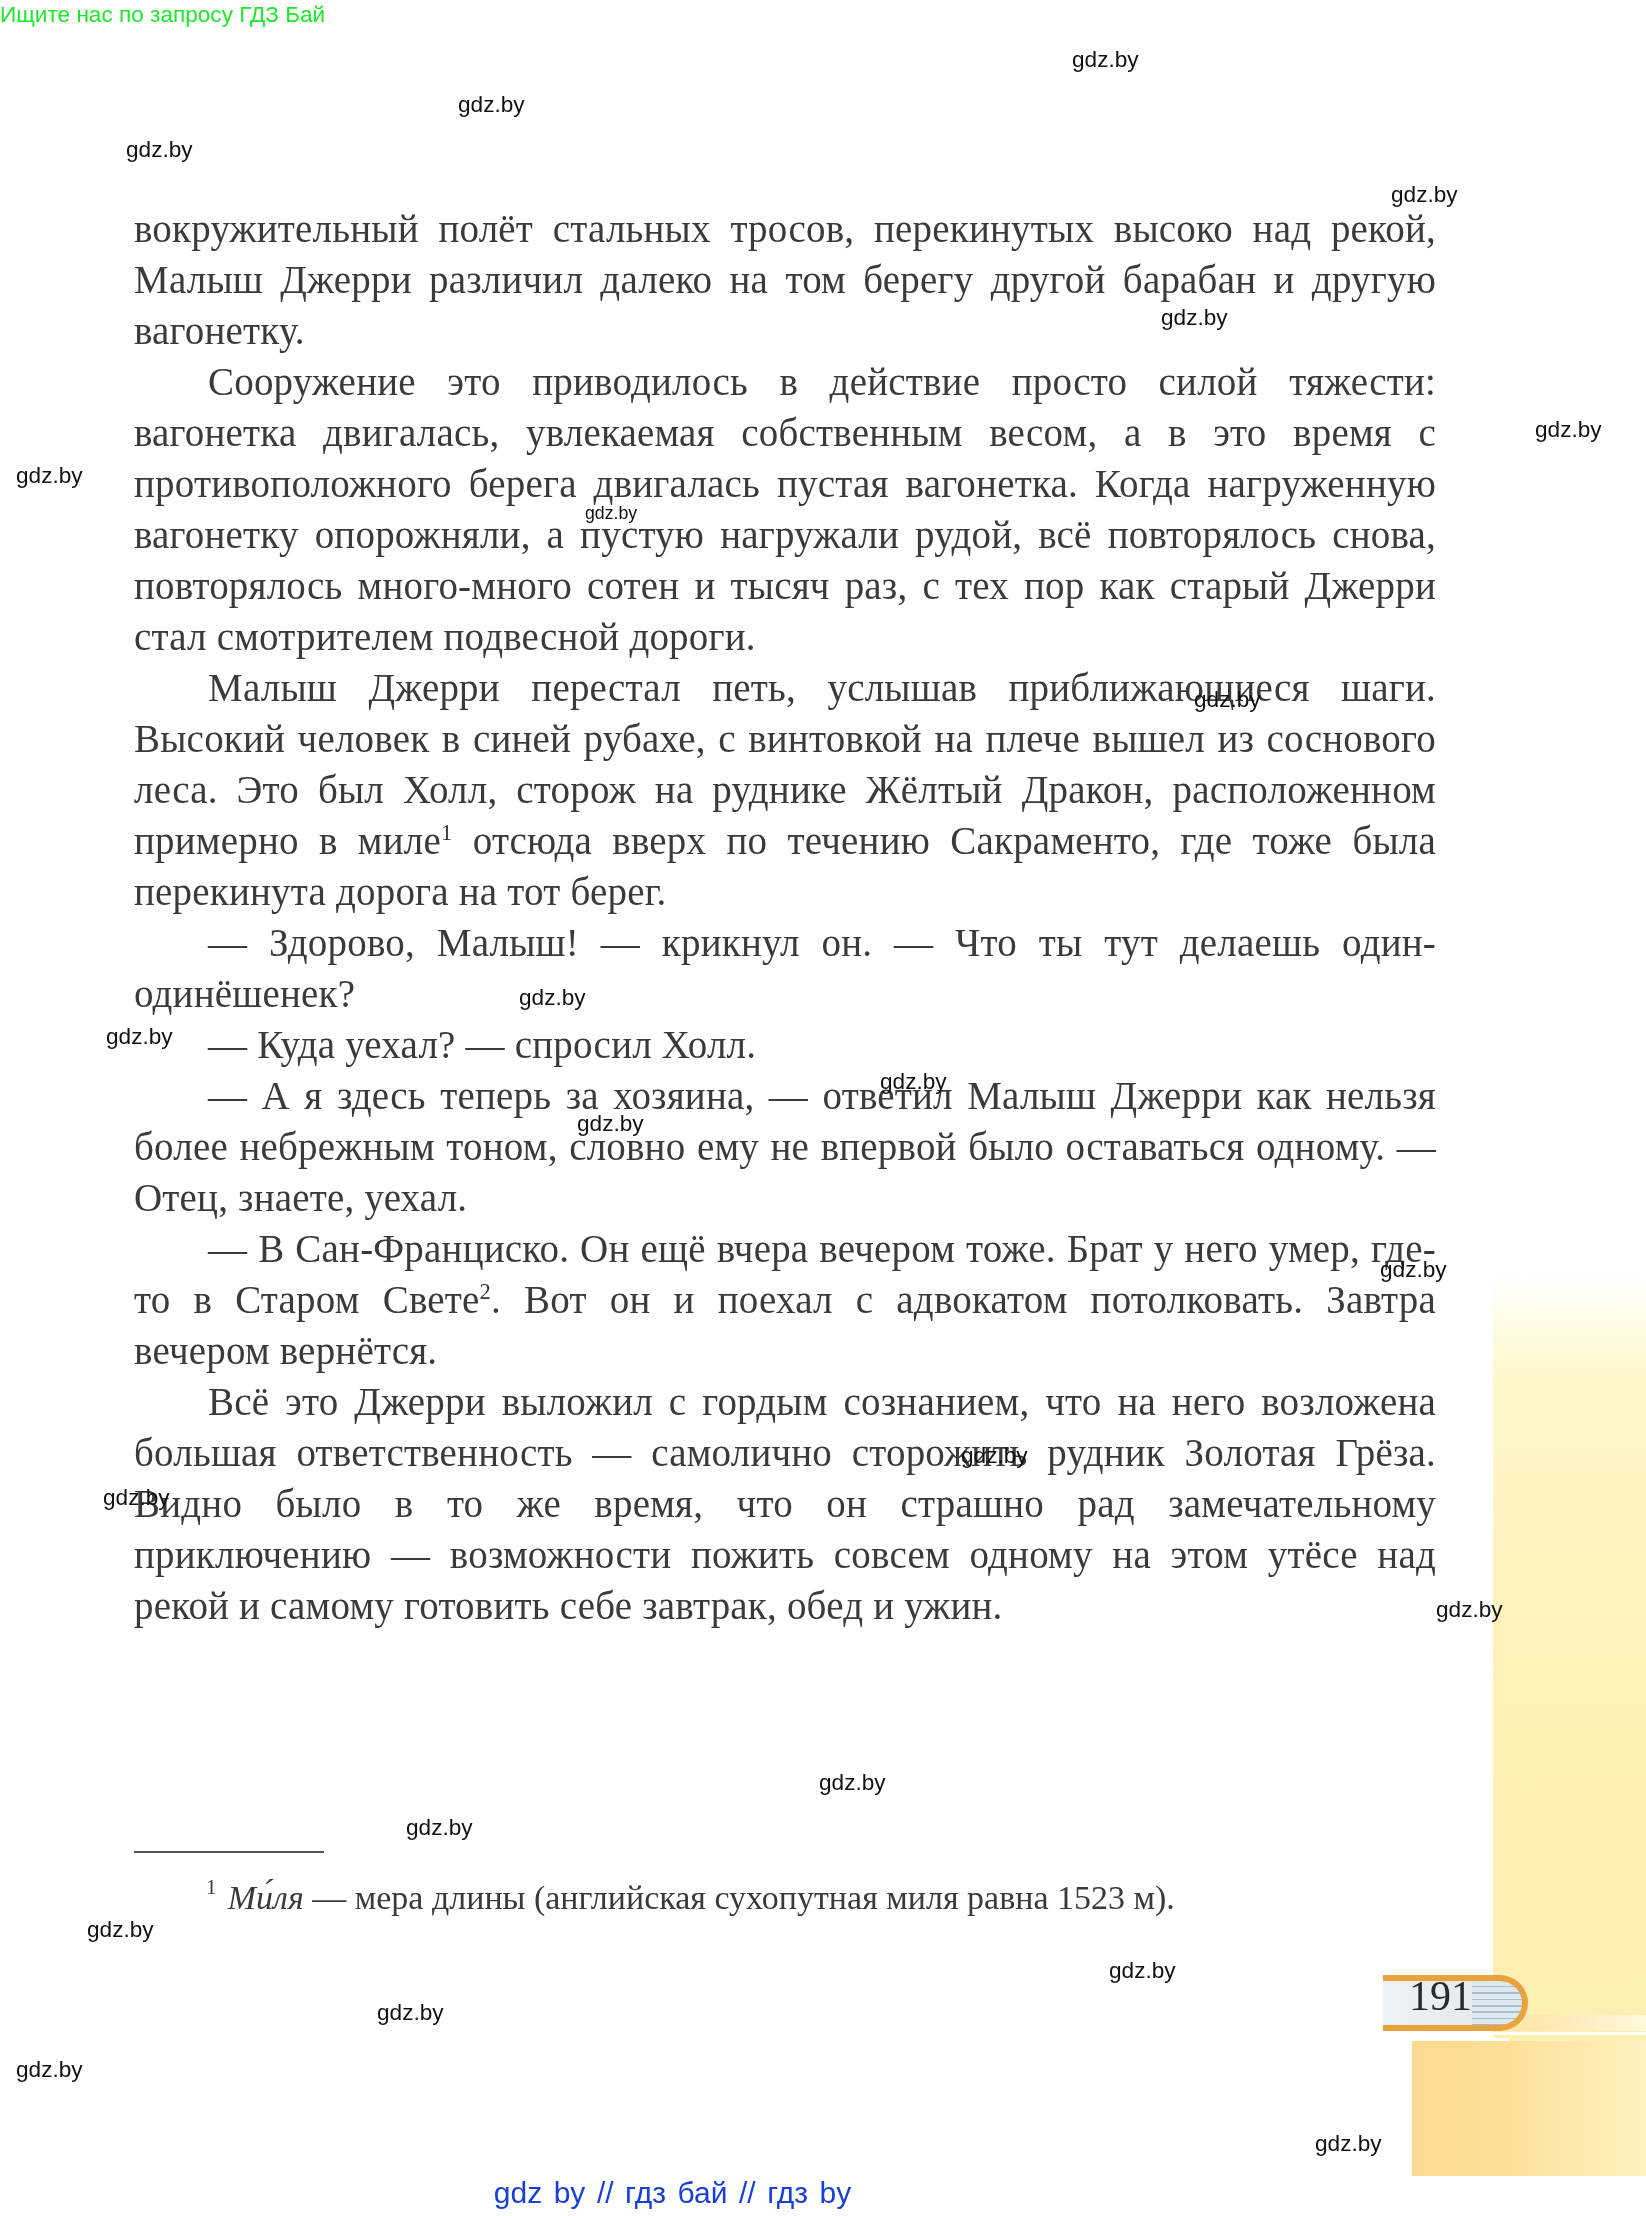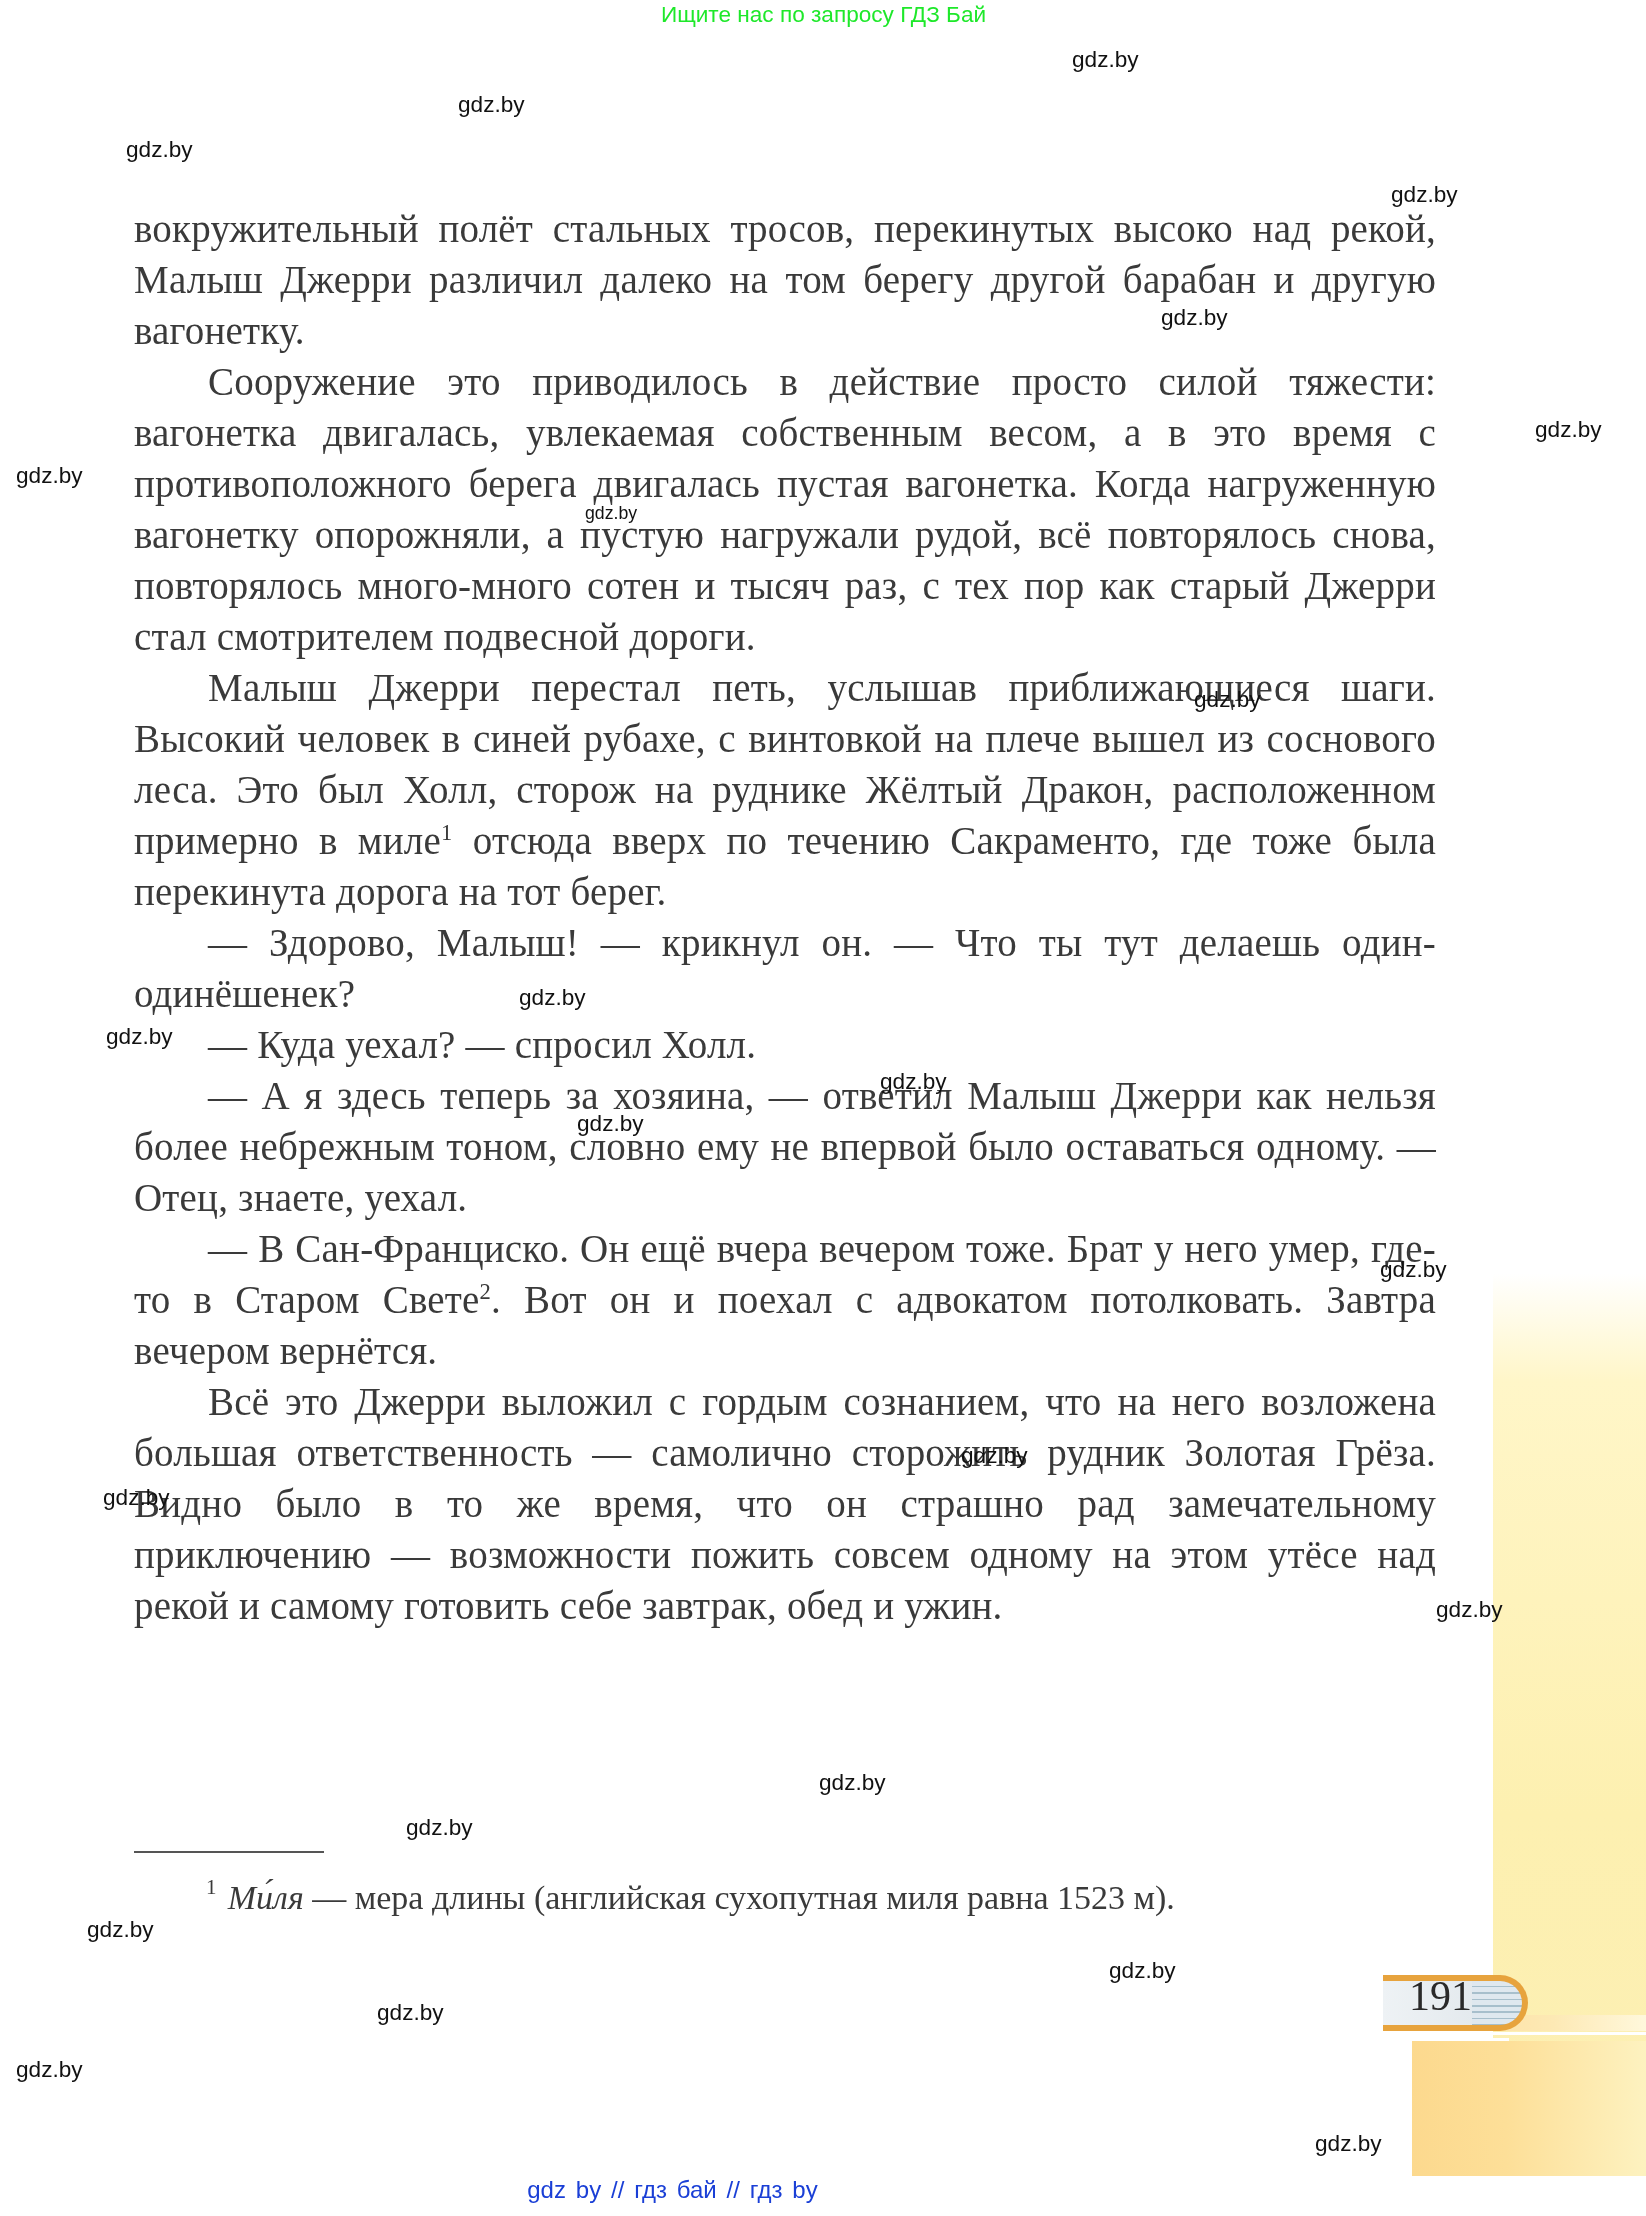--- a/index.html
+++ b/index.html
@@ -3,28 +3,28 @@
 <meta charset="utf-8">
 <style>
   html, body { margin: 0; padding: 0; }
   body {
     width: 1647px; height: 2216px; position: relative; overflow: hidden;
     background: #ffffff;
     font-family: "Liberation Serif", "DejaVu Serif", serif;
     color: #3a3a3a;
   }
   .banner {
-    position: absolute; top: 1.6px; left: 0; width: 1647px; text-align: center;
+    position: absolute; top: 1.6px; left: 0; width: 1647px; text-align: left;
     font-family: "Liberation Sans", "DejaVu Sans", sans-serif;
     font-size: 22.6px; color: #1ee82a;
   }
   .footer-links {
     position: absolute; top: 2176px; left: 0; width: 1345px; text-align: center;
     font-family: "Liberation Sans", "DejaVu Sans", sans-serif;
-    font-size: 24px; color: #1a3fd6; word-spacing: 3.2px;
+    font-size: 30px; color: #1a3fd6; word-spacing: 3.2px;
   }
   .wm {
     position: absolute;
     font-family: "Liberation Sans", "DejaVu Sans", sans-serif;
     font-size: 22.6px; color: #111;
     white-space: nowrap;
   }
   .wm.small { font-size: 17.7px; }
   .side-panel {
     position: absolute; left: 1493px; top: 1273px; width: 153px; height: 903px;

